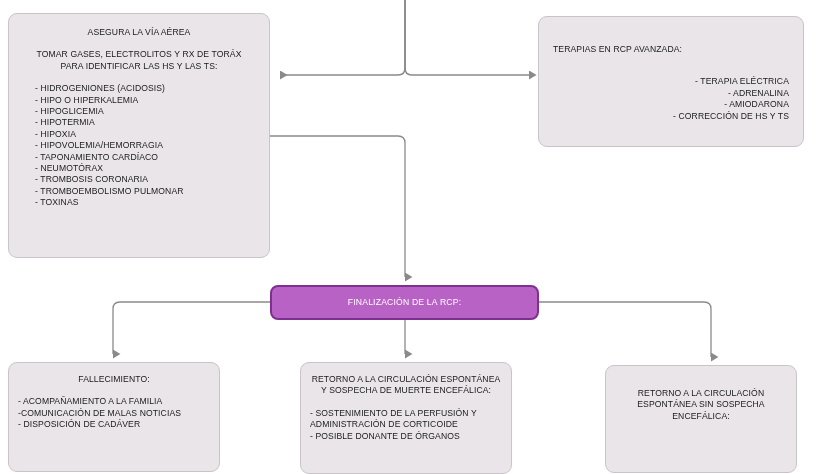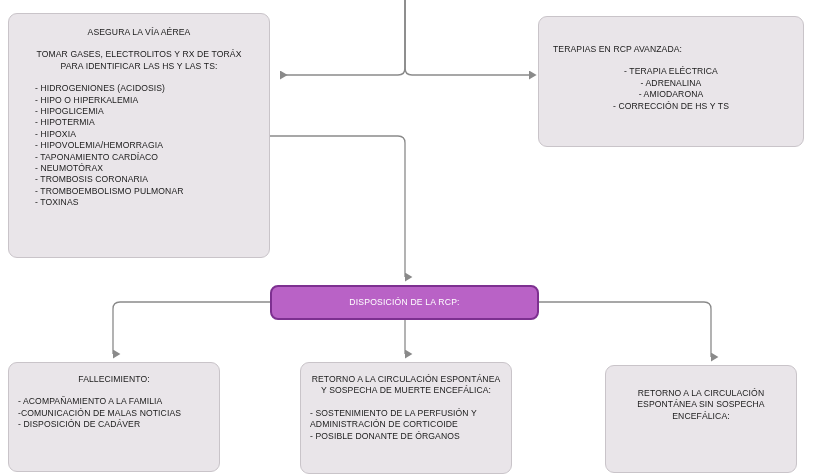--- a/index.html
+++ b/index.html
@@ -65,21 +65,21 @@
   #node-airway {
     left: 8px; top: 13px; width: 262px; height: 245px;
   }
   #node-airway .pad { padding: 0 26px; }
 
   #node-therapies {
     left: 538px; top: 16px; width: 266px; height: 131px;
   }
   #node-therapies .pad { padding: 14px 14px; }
   #node-therapies .ttl { text-align: left; }
-  #node-therapies .lst { text-align: center; }
+  #node-therapies .lst { text-align: right; margin-top: 10px; }
 
   #node-finalizacion {
     left: 270px; top: 285px; width: 269px; height: 35px;
     background: #b962c6;
     border: 2px solid #7d3090;
     border-radius: 8px;
     color: #ffffff;
     display: flex;
     align-items: center;
     justify-content: center;
@@ -164,21 +164,21 @@
       <div class="ttl">TERAPIAS EN RCP AVANZADA:</div>
       <div class="gap-md"></div>
       <div class="lst">- TERAPIA ELÉCTRICA
 - ADRENALINA
 - AMIODARONA
 - CORRECCIÓN DE HS Y TS</div>
     </div>
   </div>
 
   <div class="node" id="node-finalizacion">
-    <span>DISPOSICIÓN DE LA RCP:</span>
+    <span>FINALIZACIÓN DE LA RCP:</span>
   </div>
 
   <div class="node" id="node-rce-muerte">
     <div class="pad">
       <div class="gap-md"></div>
       <div class="ttl">RETORNO A LA CIRCULACIÓN ESPONTÁNEA Y SOSPECHA DE MUERTE ENCEFÁLICA:</div>
       <div class="gap-md"></div>
       <div class="lst">- SOSTENIMIENTO DE LA PERFUSIÓN Y ADMINISTRACIÓN DE CORTICOIDE
 - POSIBLE DONANTE DE ÓRGANOS</div>
     </div>

